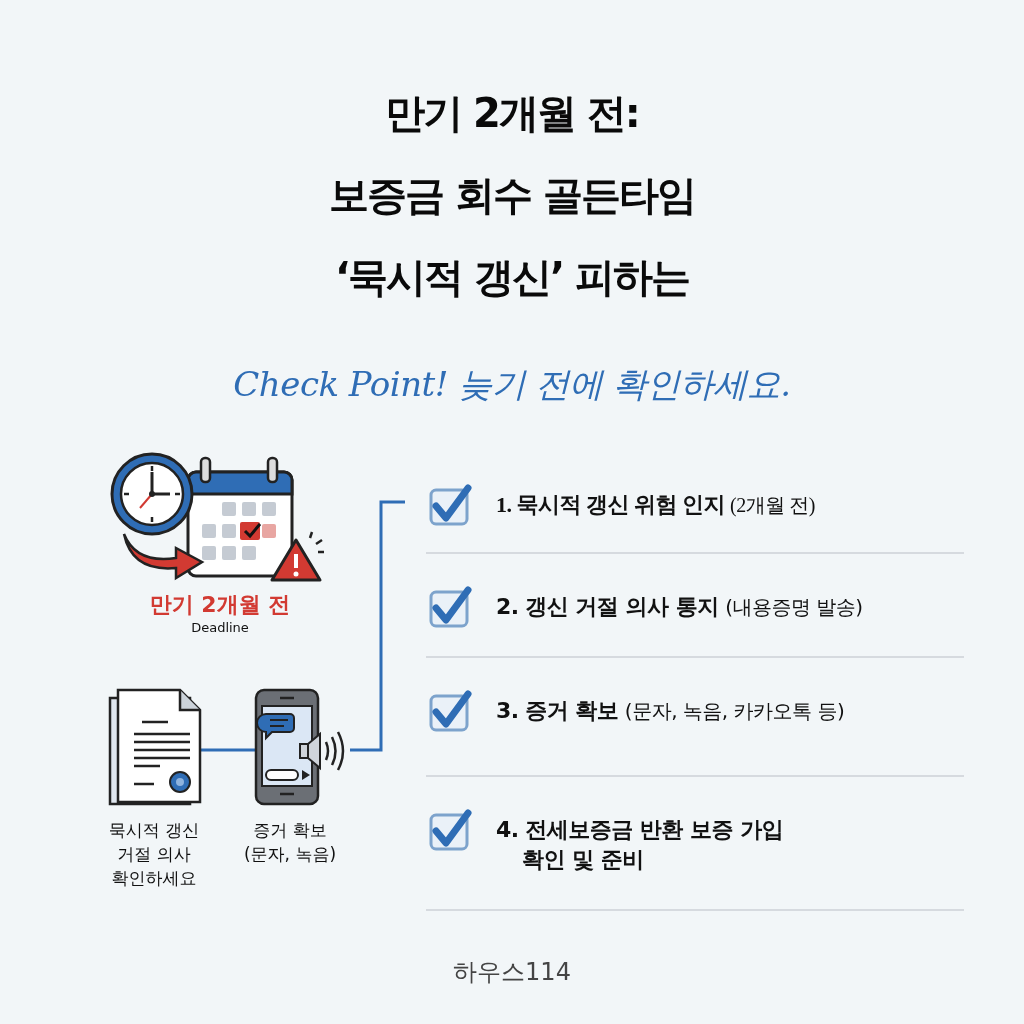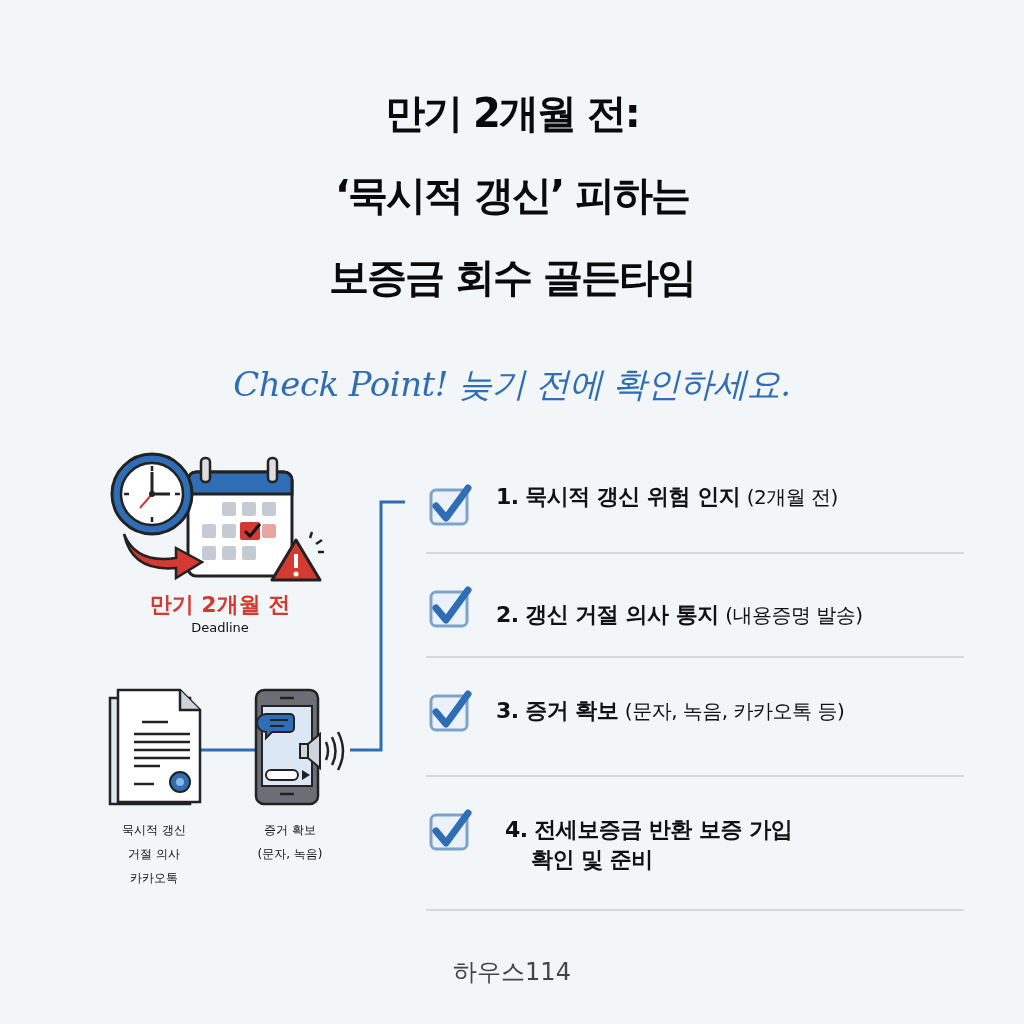--- a/index.html
+++ b/index.html
@@ -23,21 +23,21 @@
   .icon-box { position:absolute; }
   .label-red {
     position:absolute; left:120px; top:590px; width:200px; text-align:center;
     font-weight:bold; font-size:22px; color:#d23a32;
   }
   .label-deadline {
     position:absolute; left:120px; top:620px; width:200px; text-align:center;
     font-size:13px; color:#111;
   }
   .small-label {
-    position:absolute; text-align:center; font-size:12px; line-height:24px; color:#111;
+    position:absolute; text-align:center; font-size:17px; line-height:24px; color:#111;
   }
   .checklist { position:absolute; left:426px; top:470px; width:538px; }
   .item {
     position:relative; display:flex; align-items:flex-start;
     border-bottom:2px solid #d6dadf;
   }
   .item .cb { flex:0 0 46px; margin-left:2px; margin-right:22px; }
   .item .txt { font-size:22px; line-height:30px; letter-spacing:-0.5px; color:#111; }
   .item .txt b { font-weight:bold; }
   .item .txt span.note { font-weight:normal; font-size:20px; }
@@ -45,22 +45,22 @@
     position:absolute; left:0; top:956px; width:1024px; text-align:center;
     font-size:24px; color:#444;
   }
   svg { display:block; }
 </style>
 </head>
 <body>
 
 <div class="title">
   <div>만기 2개월 전:</div>
+  <div>보증금 회수 골든타임</div>
   <div>‘묵시적 갱신’ 피하는</div>
-  <div>보증금 회수 골든타임</div>
 </div>
 
 <div class="subtitle">Check Point! 늦기 전에 확인하세요.</div>
 
 <div class="icon-box" style="left:106px;top:444px;">
   <svg width="224" height="140" viewBox="0 0 224 140">
 
     <rect x="82" y="28" width="104" height="104" rx="8" fill="#fff" stroke="#222" stroke-width="3"></rect>
     <path d="M82 36 a8 8 0 0 1 8 -8 h88 a8 8 0 0 1 8 8 v14 h-104z" fill="#2f6db5" stroke="#222" stroke-width="3"></path>
     <rect x="95" y="14" width="9" height="24" rx="4" fill="#ddd" stroke="#222" stroke-width="2.5"></rect>
@@ -128,21 +128,21 @@
       <line x1="26" y1="78" x2="52" y2="78"></line>
       <line x1="26" y1="96" x2="46" y2="96"></line>
     </g>
     <circle cx="72" cy="94" r="10" fill="#2f6db5" stroke="#222" stroke-width="2"></circle>
     <circle cx="72" cy="94" r="4" fill="#8fb3dd"></circle>
   </svg>
 </div>
 <div class="small-label" style="left:84px;top:818px;width:140px;">
   <div>묵시적 갱신</div>
   <div>거절 의사</div>
-  <div>카카오톡</div>
+  <div>확인하세요</div>
 </div>
 
 <div class="icon-box" style="left:254px;top:688px;">
   <svg width="100" height="120" viewBox="0 0 100 120">
     <rect x="2" y="2" width="62" height="114" rx="8" fill="#6b6f75" stroke="#222" stroke-width="2.5"></rect>
     <rect x="8" y="18" width="50" height="80" fill="#dbe7f5" stroke="#222" stroke-width="2"></rect>
     <line x1="26" y1="10" x2="40" y2="10" stroke="#222" stroke-width="2.5"></line>
     <line x1="26" y1="106" x2="40" y2="106" stroke="#222" stroke-width="2.5"></line>
     <path d="M12 26 h24 a4 4 0 0 1 4 4 v10 a4 4 0 0 1 -4 4 h-18 l-6 6 v-6 a4 4 0 0 1 0 -18z" fill="#2f6db5" stroke="#222" stroke-width="2"></path>
     <line x1="16" y1="32" x2="34" y2="32" stroke="#222" stroke-width="2"></line>
@@ -164,53 +164,53 @@
 </div>
 
 <div class="checklist">
   <div class="item" style="height:84px;padding-top:12px;box-sizing:border-box;">
     <span class="cb">
       <svg width="46" height="46" viewBox="0 0 46 46">
           <rect x="3" y="8" width="36" height="34" rx="5" fill="#eaf1f8" stroke="#7da3cc" stroke-width="3"></rect>
           <path d="M8 24 l10 12 l22 -30" stroke="#2f6db5" stroke-width="7" fill="none" stroke-linecap="round" stroke-linejoin="round"></path>
         </svg>
     </span>
-    <span class="txt" style="">
+    <span class="txt" style="margin-top:8px;font-family:Liberation Serif, serif;">
       <b>1.</b>
       <b>묵시적 갱신 위험 인지</b>
       <span class="note">(2개월 전)</span>
     </span>
   </div>
   <div class="item" style="height:104px;padding-top:30px;box-sizing:border-box;">
     <span class="cb">
       <svg width="46" height="46" viewBox="0 0 46 46">
           <rect x="3" y="8" width="36" height="34" rx="5" fill="#eaf1f8" stroke="#7da3cc" stroke-width="3"></rect>
           <path d="M8 24 l10 12 l22 -30" stroke="#2f6db5" stroke-width="7" fill="none" stroke-linecap="round" stroke-linejoin="round"></path>
         </svg>
     </span>
-    <span class="txt" style="margin-top:16px;">
+    <span class="txt" style="margin-top:8px;">
       <b>2.</b>
       <b>갱신 거절 의사 통지</b>
       <span class="note">(내용증명 발송)</span>
     </span>
   </div>
   <div class="item" style="height:119px;padding-top:30px;box-sizing:border-box;">
     <span class="cb">
       <svg width="46" height="46" viewBox="0 0 46 46">
           <rect x="3" y="8" width="36" height="34" rx="5" fill="#eaf1f8" stroke="#7da3cc" stroke-width="3"></rect>
           <path d="M8 24 l10 12 l22 -30" stroke="#2f6db5" stroke-width="7" fill="none" stroke-linecap="round" stroke-linejoin="round"></path>
         </svg>
     </span>
     <span class="txt" style="margin-top:8px;">
       <b>3.</b>
       <b>증거 확보</b>
       <span class="note">(문자, 녹음, 카카오톡 등)</span>
     </span>
   </div>
-  <div class="item" style="height:134px;padding-top:30px;box-sizing:border-box;gap:9px;">
+  <div class="item" style="height:134px;padding-top:30px;box-sizing:border-box;">
     <span class="cb">
       <svg width="46" height="46" viewBox="0 0 46 46">
           <rect x="3" y="8" width="36" height="34" rx="5" fill="#eaf1f8" stroke="#7da3cc" stroke-width="3"></rect>
           <path d="M8 24 l10 12 l22 -30" stroke="#2f6db5" stroke-width="7" fill="none" stroke-linecap="round" stroke-linejoin="round"></path>
         </svg>
     </span>
     <span class="txt" style="margin-top:8px;">
       <b>4.</b>
       <b>전세보증금 반환 보증 가입</b><br>
       <b style="padding-left:26px;">확인 및 준비</b>

